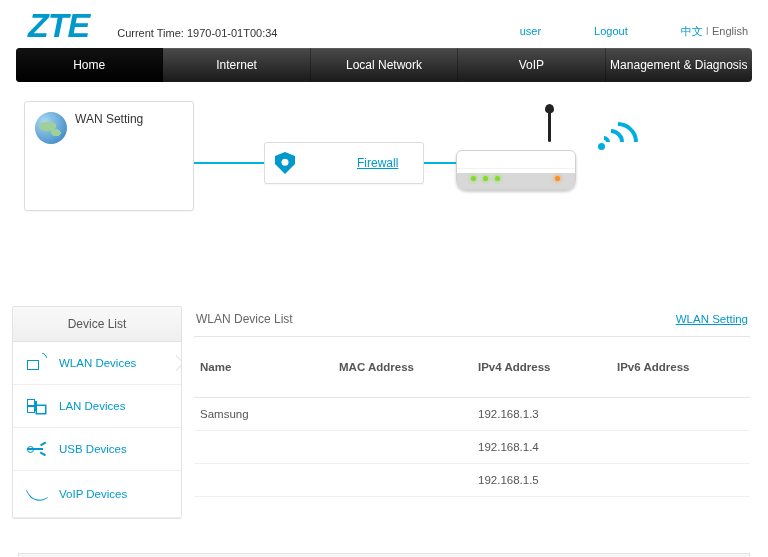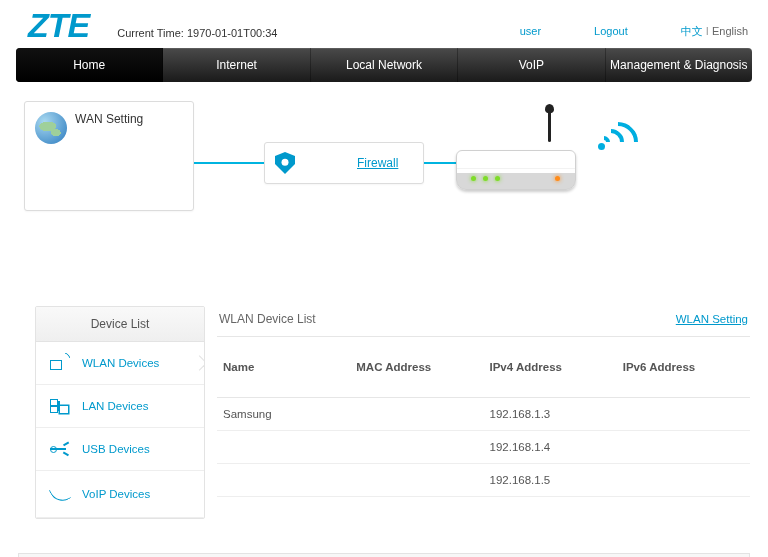--- a/index.html
+++ b/index.html
@@ -46,21 +46,21 @@
 .led.g3{left:38px;color:#7fdc2a;background:#7fdc2a;}
 .led.o {left:98px;color:#ff8c1a;background:#ff8c1a;}
 .wifi-icon { position:absolute; left:580px; top:10px; width:40px; height:40px;}
 .wifi-icon .arc{position:absolute;border:4px solid #00aee0;border-color:#00aee0 transparent transparent transparent; border-radius:50%;}
 .wifi-icon .a1{width:40px;height:40px;left:0;top:12px;transform:rotate(45deg);}
 .wifi-icon .a2{width:26px;height:26px;left:0;top:19px;transform:rotate(45deg);}
 .wifi-icon .a3{width:12px;height:12px;left:0;top:26px;transform:rotate(45deg);}
 .wifi-icon .dot{position:absolute;left:0;top:33px;width:7px;height:7px;border-radius:50%;background:#00aee0;}
 
 
-.lower { display:flex; margin: 66px 18px 0 35px; gap: 12px;}
+.lower { display:flex; margin: 66px 18px 0 12px; gap: 12px;}
 .sidepanel { width: 170px; border:1px solid #e3e3e3; border-radius:2px; overflow:hidden;}
 .sidepanel .head { background: linear-gradient(#f9f9f9,#efefef); text-align:center; padding:10px 0; font-size:12px; color:#555; border-bottom:1px solid #e3e3e3;}
 .sidepanel .dev { display:flex; align-items:center; gap:14px; padding:14px 14px; border-bottom:1px solid #eee; cursor:pointer; color:#0099cc; font-size:11.5px; position:relative; background:#fff;}
 .sidepanel .dev.active::after{content:"";position:absolute;right:-1px;top:50%;transform:translateY(-50%) rotate(45deg);width:10px;height:10px;background:#fff;border-right:1px solid #e3e3e3;border-top:1px solid #e3e3e3;}
 .ic { width:18px; height:14px; position:relative; display:inline-block;}
 .ic-wlan::before{content:"";position:absolute;left:0;bottom:0;width:10px;height:8px;border:1.5px solid #0099cc;}
 .ic-wlan::after{content:"";position:absolute;left:10px;top:-3px;width:8px;height:8px;border:1.5px solid #0099cc;border-color:#0099cc transparent transparent transparent;border-radius:50%;transform:rotate(45deg);}
 .ic-lan::before{content:"";position:absolute;left:0;top:0;width:6px;height:5px;border:1.5px solid #0099cc;}
 .ic-lan::after{content:"";position:absolute;left:0;bottom:0;width:6px;height:5px;border:1.5px solid #0099cc; box-shadow: 10px 0 0 0 #fff, 10px 0 0 1.5px #0099cc;}
 .ic-lan .bar{position:absolute;left:8px;top:2px;width:1.5px;height:10px;background:#0099cc;}

